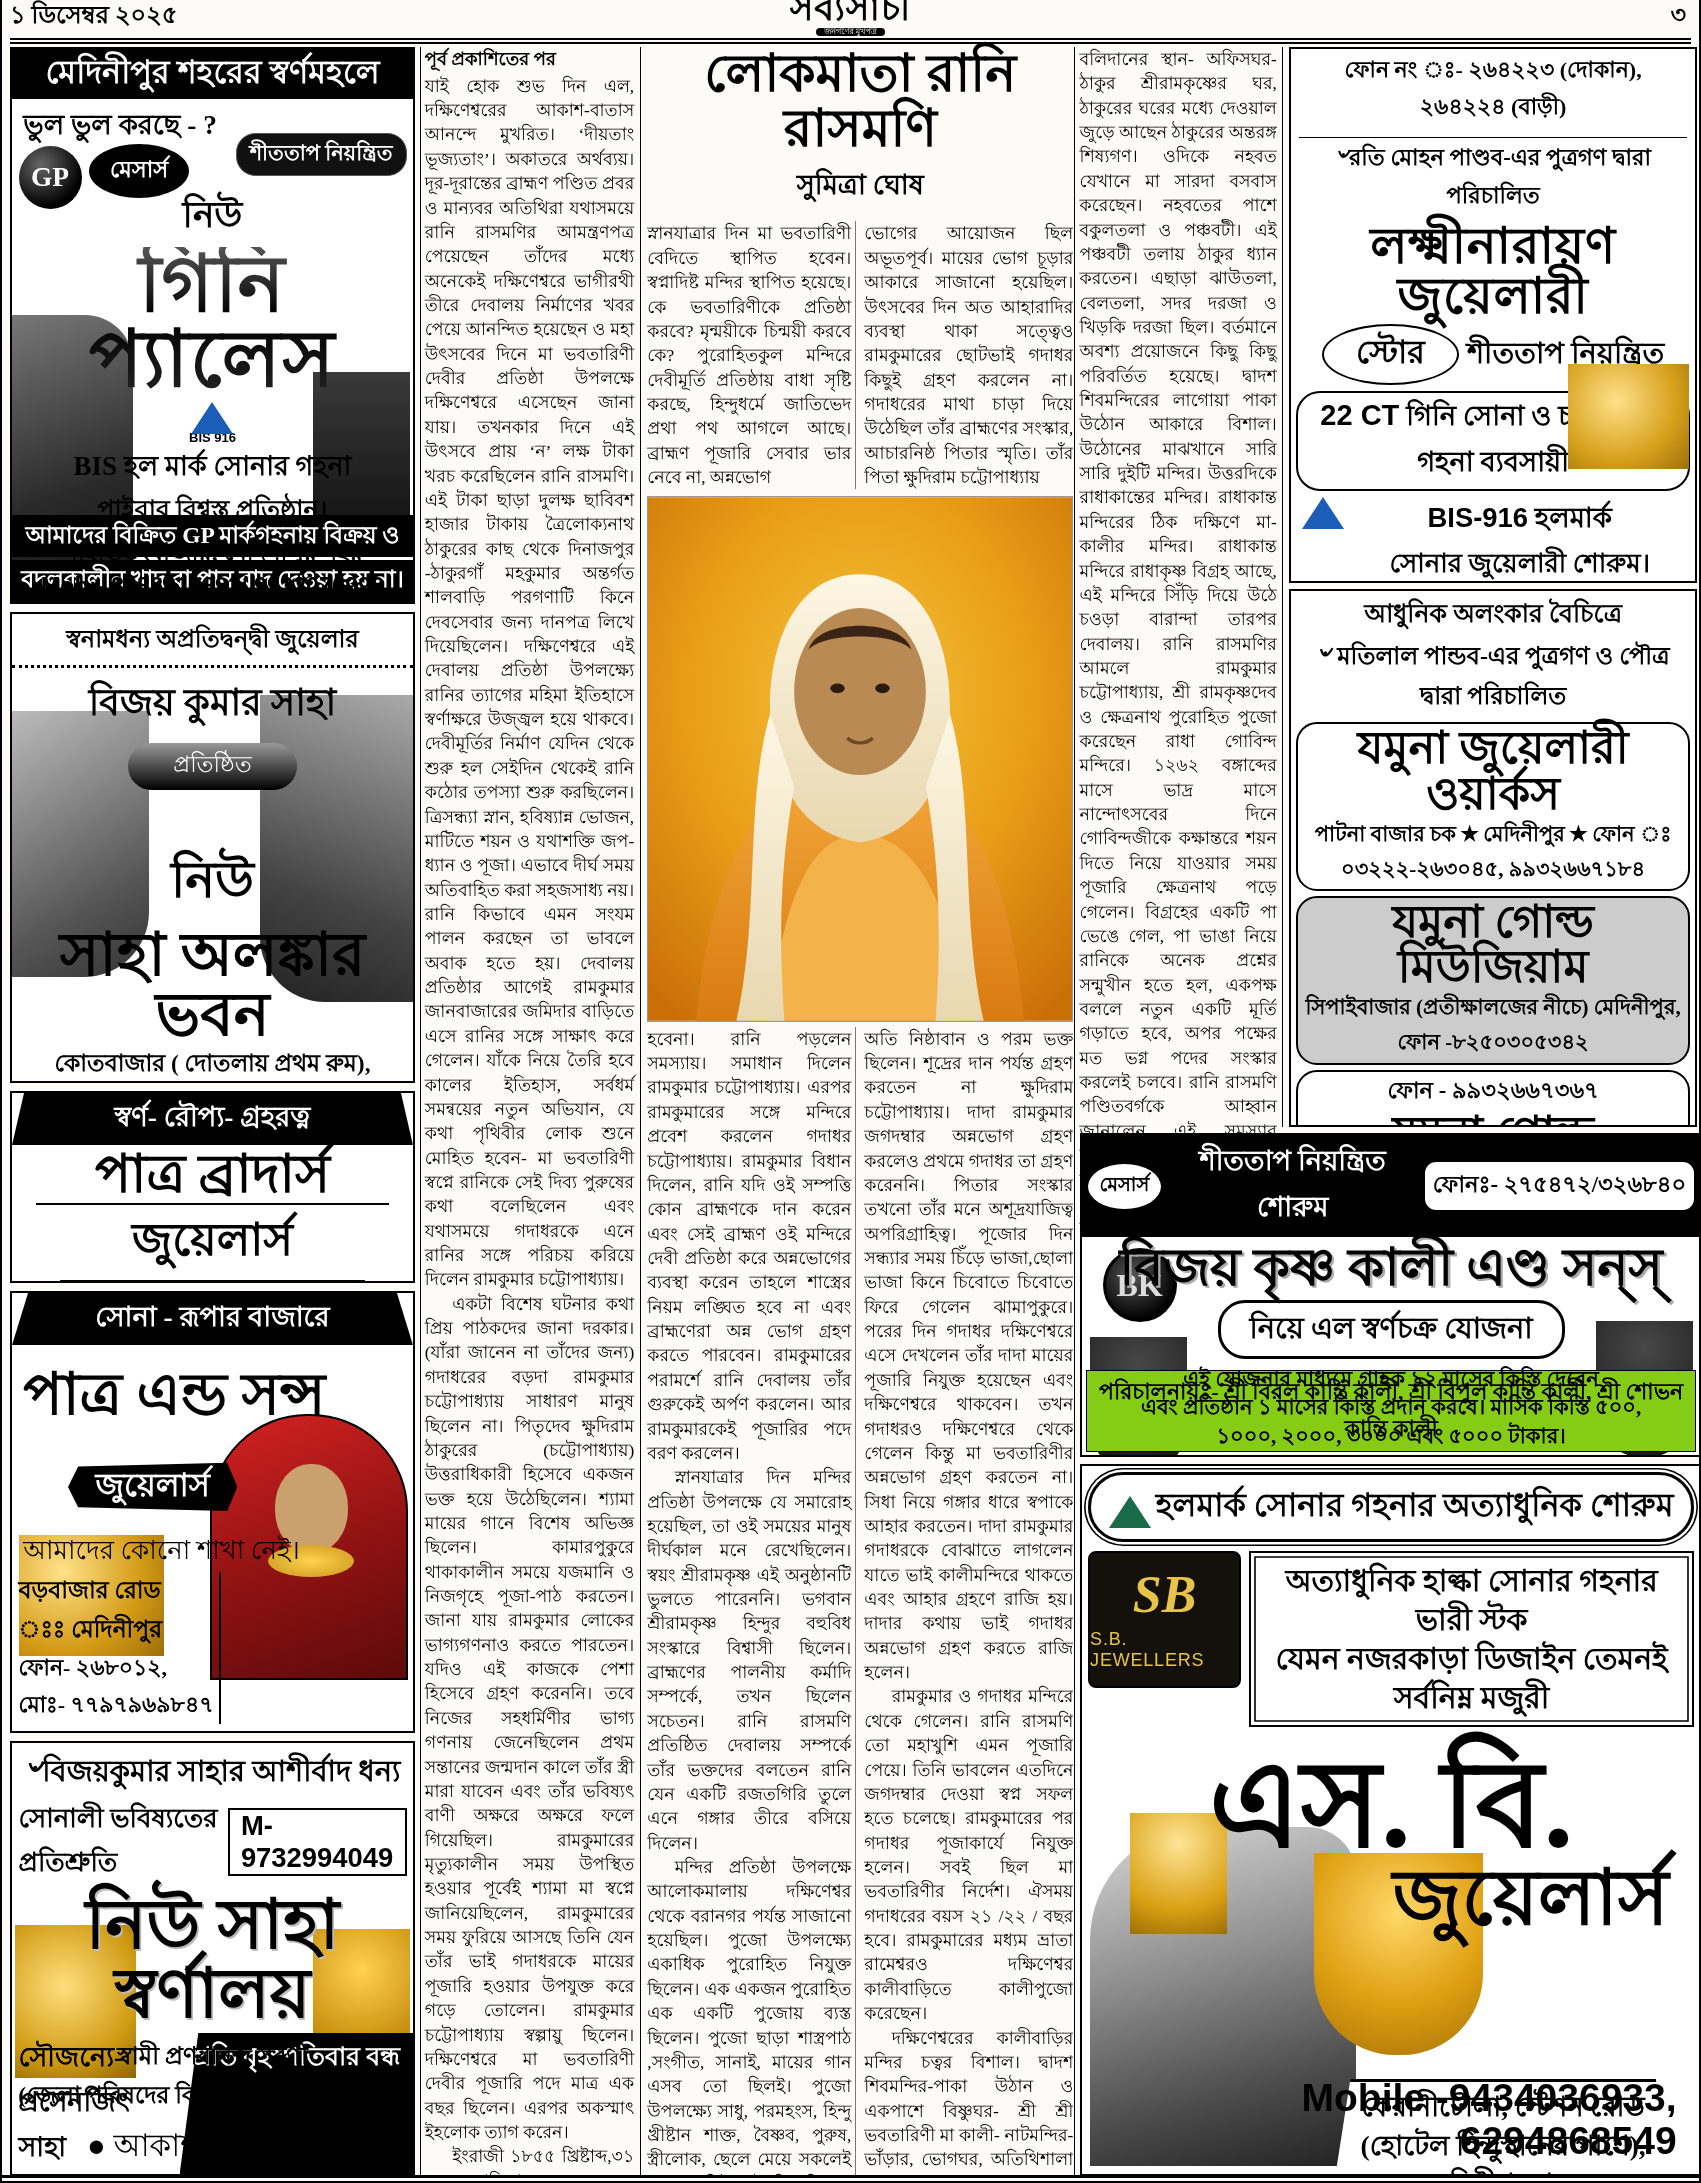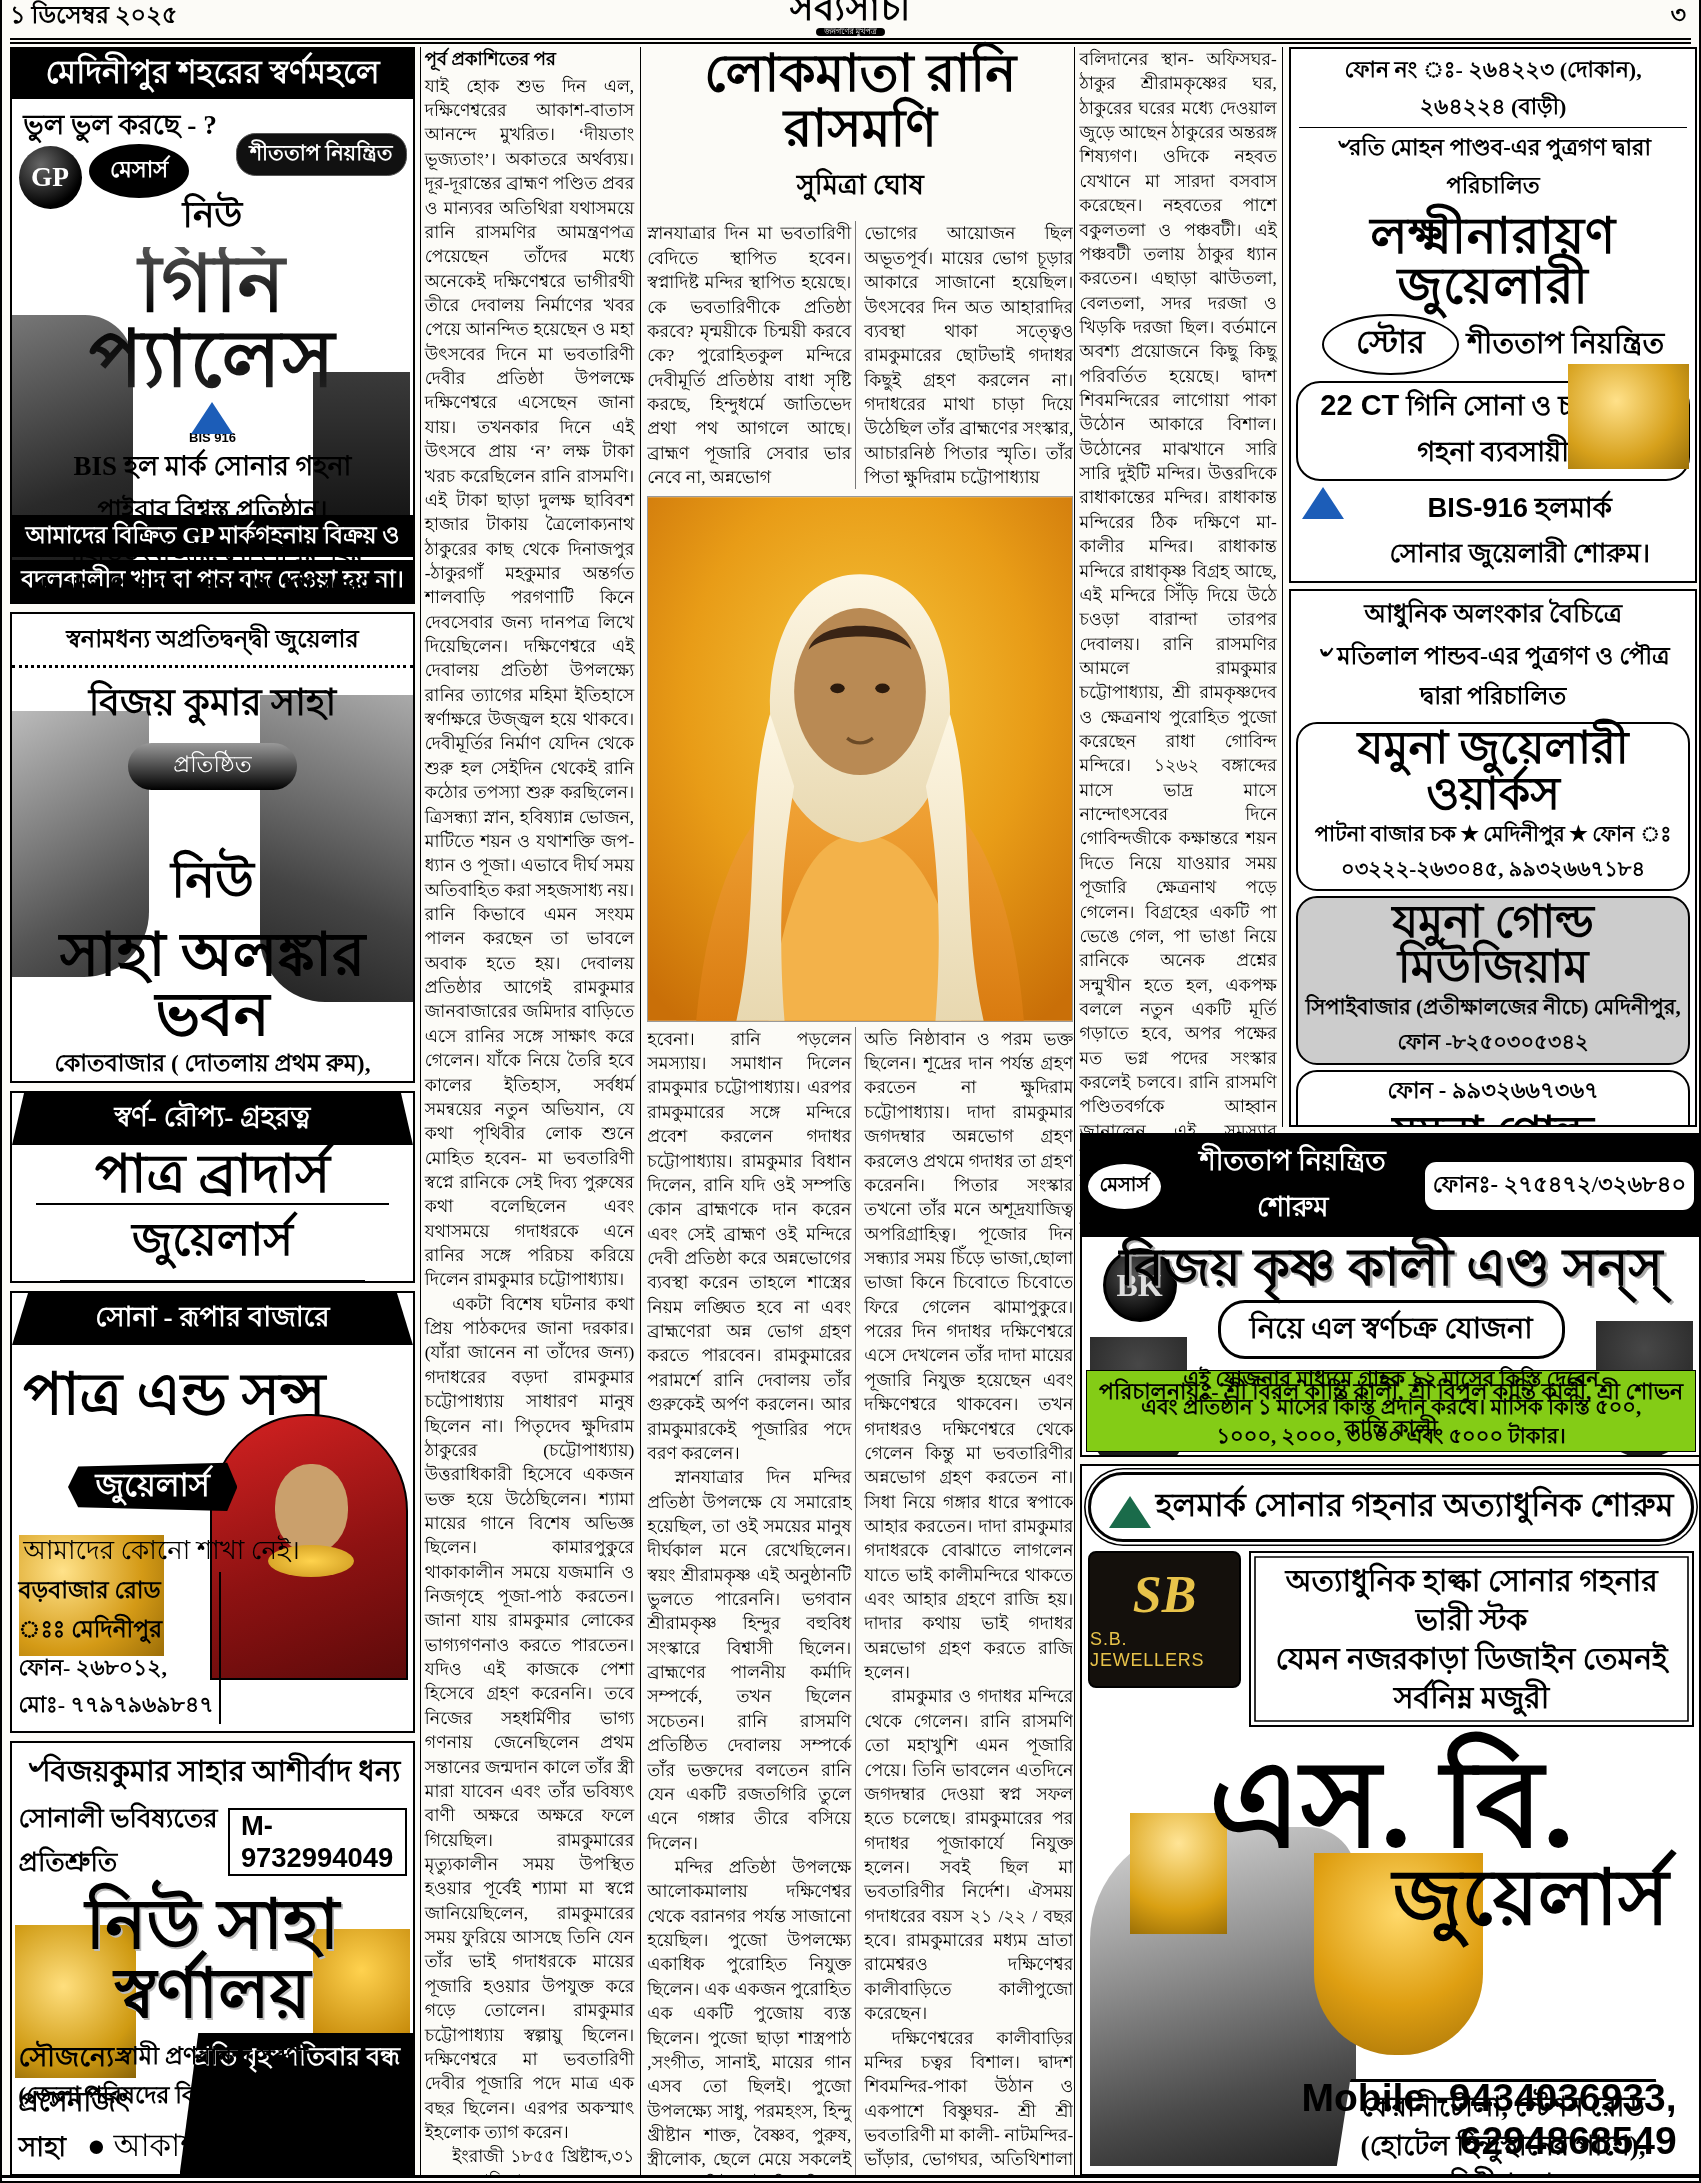--- a/index.html
+++ b/index.html
@@ -102,21 +102,21 @@
 .tc2{border-right:0.8px solid #777;padding-right:4px}
 .rani{width:100%;height:526px;margin:6.5px 0 4.8px;border:0.8px solid #999;display:block}
 .krom{text-align:right;font-weight:bold;font-size:19.4px;padding-right:11.3px}
 .endbar{height:4px;background:#000;margin:8px 24px 0 4.8px}
 
 .rtop{display:flex;gap:6.5px;height:1080px}
 .art4{width:203px;flex:none;border-right:0.8px solid #000;padding-right:4.8px}
 .rads{width:408px;flex:none;display:flex;flex-direction:column;gap:6.5px}
 
 .ln{height:536px}
-.ln-ph{font-size:22px;font-weight:bold;text-align:center;border-bottom:1.6px solid #000;margin:3.2px 8px 0;padding-bottom:1px}
+.ln-ph{font-size:22px;font-weight:bold;text-align:center;border-bottom:1.6px solid #000;margin:3.2px 8px 0;padding-bottom:11px}
 .ln-mg{font-size:22.6px;font-weight:bold;text-align:center;margin-top:1.6px}
 .ln-title{font-size:50px;font-weight:bold;text-align:center;line-height:1;margin-top:4.8px;letter-spacing:0.8px}
 .ln-row{display:flex;justify-content:center;align-items:center;gap:8px;margin-top:3.2px}
 .ln-store{border:2.4px solid #000;border-radius:50%;font-size:32px;font-weight:bold;padding:1.6px 32px}
 .ln-ac{font-size:29px;font-weight:bold}
 .ln-ct{border:2.4px solid #000;border-radius:24px;margin:6.5px 4.8px 0;font-size:27.4px;font-weight:bold;text-align:center;padding:1.6px 0}
 .ln-ct span.ctn{font-family:"Liberation Sans",sans-serif;font-size:29px}
 .ln-mid{display:flex;align-items:flex-start;margin-top:6.5px}
 .ln-midtxt{flex:1;text-align:center}
 .ln-b1{font-size:27.4px;font-weight:bold}.ln-b1 .en{font-family:"Liberation Sans",sans-serif}

